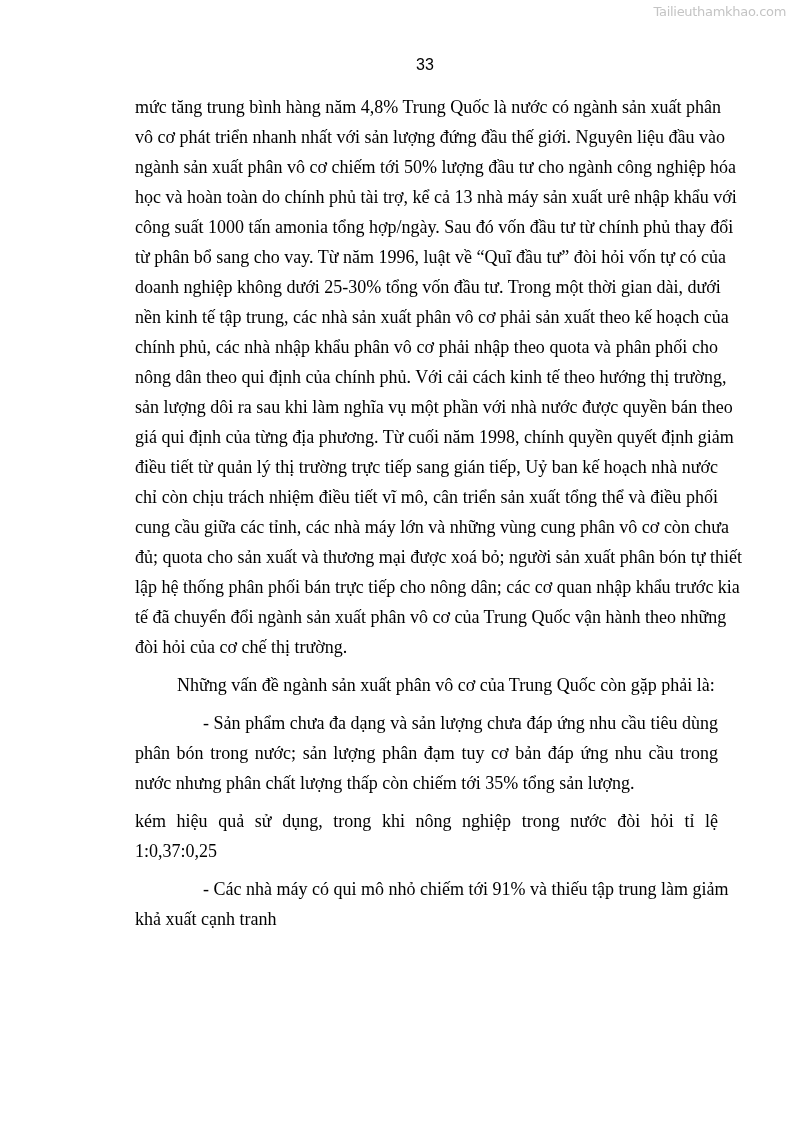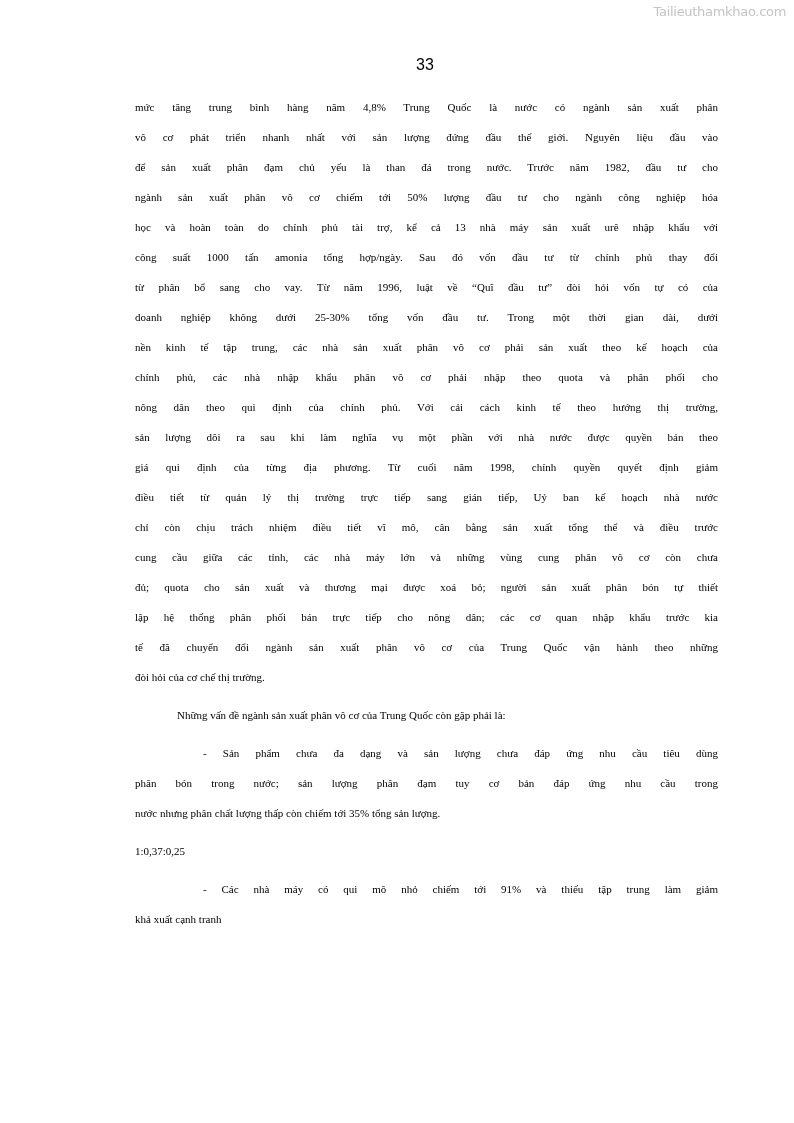--- a/index.html
+++ b/index.html
@@ -9,21 +9,21 @@
     font-family:"DejaVu Sans", sans-serif; font-size:13px; color:#c4c4c4;
     letter-spacing:-0.3px;
     text-align:right;
   }
   .page-number {
     position:absolute; top:56px; left:0; width:850px; text-align:center;
     font-family:"Liberation Sans", sans-serif; font-size:16px; color:#000;
   }
   .content {
     position:absolute; left:135px; top:92px; width:583px;
-    font-family:"Liberation Serif", serif; font-size:11px; color:#000;
+    font-family:"Liberation Serif", serif; font-size:18px; color:#000;
     line-height:30px;
   }
   .line {
     display:block; height:30px; white-space:nowrap;
     text-align:justify; text-align-last:justify;
   }
   .line.last { text-align-last:left; }
   .gap { height:8px; }
   .indent1 { padding-left:42px; }
   .indent2 { padding-left:68px;font-family:Liberation Serif, serif; }
@@ -32,33 +32,32 @@
 <body>
 
 <div class="watermark">Tailieuthamkhao.com</div>
 <div class="page-number">33</div>
 
 <div class="content">
 
   <div>
     <span class="line">mức tăng trung bình hàng năm 4,8% Trung Quốc là nước có ngành sản xuất phân</span>
     <span class="line">vô cơ phát triển nhanh nhất với sản lượng đứng đầu thế giới. Nguyên liệu đầu vào</span>
-    <span class="line">để sản xuất phân đạm chủ yếu là than đá trong nước. Trước năm 1982, đầu tư cho</span>
     <span class="line">ngành sản xuất phân vô cơ chiếm tới 50% lượng đầu tư cho ngành công nghiệp hóa</span>
     <span class="line">học và hoàn toàn do chính phủ tài trợ, kể cả 13 nhà máy sản xuất urê nhập khẩu với</span>
     <span class="line">công suất 1000 tấn amonia tổng hợp/ngày. Sau đó vốn đầu tư từ chính phủ thay đổi</span>
     <span class="line">từ phân bổ sang cho vay. Từ năm 1996, luật về “Quĩ đầu tư” đòi hỏi vốn tự có của</span>
     <span class="line">doanh nghiệp không dưới 25-30% tổng vốn đầu tư. Trong một thời gian dài, dưới</span>
     <span class="line">nền kinh tế tập trung, các nhà sản xuất phân vô cơ phải sản xuất theo kế hoạch của</span>
     <span class="line">chính phủ, các nhà nhập khẩu phân vô cơ phải nhập theo quota và phân phối cho</span>
     <span class="line">nông dân theo qui định của chính phủ. Với cải cách kinh tế theo hướng thị trường,</span>
     <span class="line">sản lượng dôi ra sau khi làm nghĩa vụ một phần với nhà nước được quyền bán theo</span>
     <span class="line">giá qui định của từng địa phương. Từ cuối năm 1998, chính quyền quyết định giảm</span>
     <span class="line">điều tiết từ quản lý thị trường trực tiếp sang gián tiếp, Uỷ ban kế hoạch nhà nước</span>
-    <span class="line">chỉ còn chịu trách nhiệm điều tiết vĩ mô, cân bằng sản xuất tổng thể và điều trước</span>
+    <span class="line">chỉ còn chịu trách nhiệm điều tiết vĩ mô, cân triển sản xuất tổng thể và điều phối</span>
     <span class="line">cung cầu giữa các tỉnh, các nhà máy lớn và những vùng cung phân vô cơ còn chưa</span>
     <span class="line">đủ; quota cho sản xuất và thương mại được xoá bỏ; người sản xuất phân bón tự thiết</span>
     <span class="line">lập hệ thống phân phối bán trực tiếp cho nông dân; các cơ quan nhập khẩu trước kia</span>
     <span class="line">tế đã chuyển đổi ngành sản xuất phân vô cơ của Trung Quốc vận hành theo những</span>
     <span class="line last">đòi hỏi của cơ chế thị trường.</span>
   </div>
 
   <div class="gap"></div>
 
   <div>
@@ -69,20 +68,21 @@
 
   <div>
     <span class="line indent2">- Sản phẩm chưa đa dạng và sản lượng chưa đáp ứng nhu cầu tiêu dùng</span>
     <span class="line">phân bón trong nước; sản lượng phân đạm tuy cơ bản đáp ứng nhu cầu trong</span>
     <span class="line last">nước nhưng phân chất lượng thấp còn chiếm tới 35% tổng sản lượng.</span>
   </div>
 
   <div class="gap"></div>
 
   <div>
+    <span class="line">kém hiệu quả sử dụng, trong khi nông nghiệp trong nước đòi hỏi tỉ lệ</span>
     <span class="line last">1:0,37:0,25</span>
   </div>
 
   <div class="gap"></div>
 
   <div>
     <span class="line indent2">- Các nhà máy có qui mô nhỏ  chiếm tới 91% và thiếu tập trung làm giảm</span>
     <span class="line last">khả xuất cạnh tranh</span>
   </div>
 </div>

